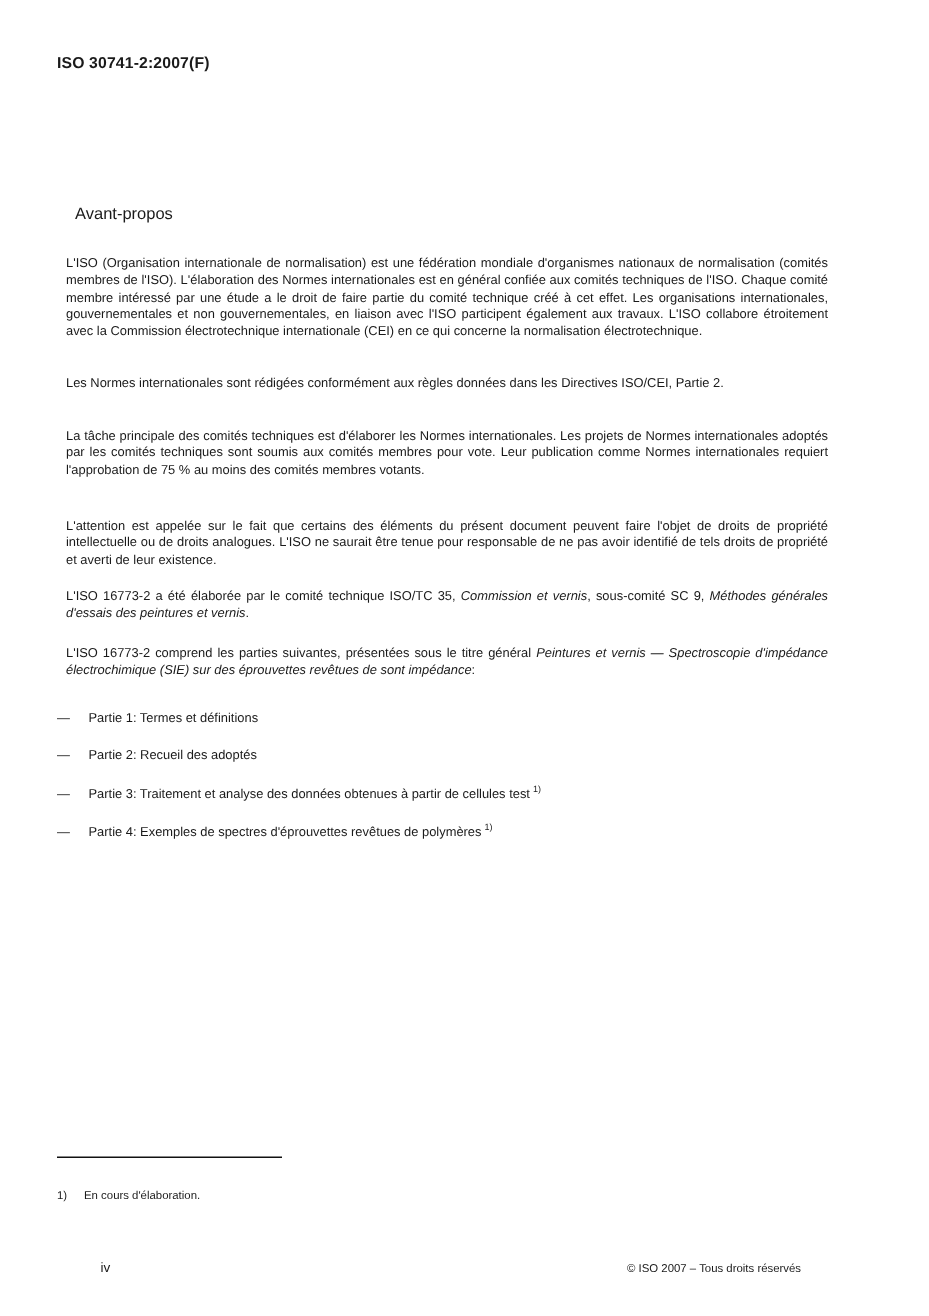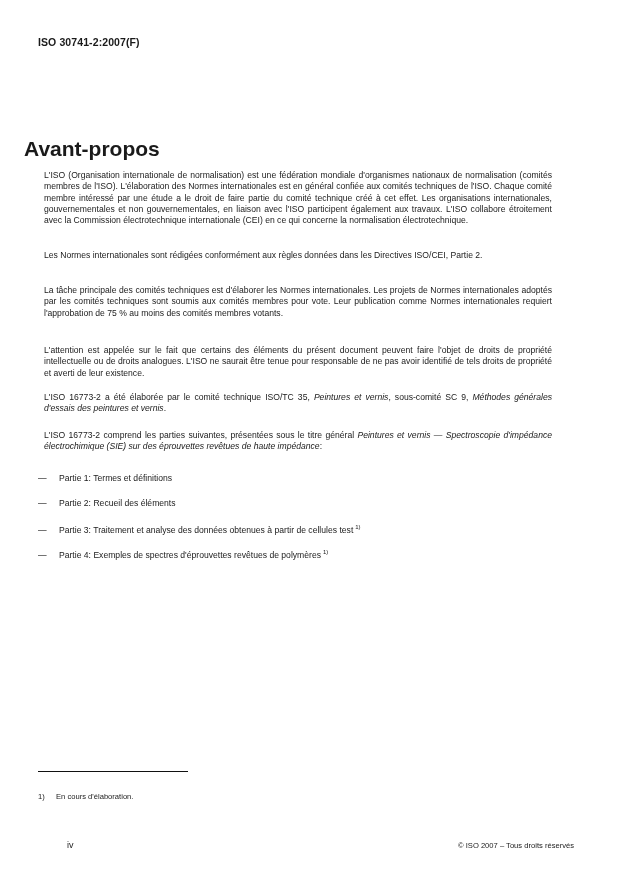--- a/index.html
+++ b/index.html
@@ -1,53 +1,53 @@
 <!DOCTYPE html>
 <html><head>
 <meta charset="utf-8">
 <style>
   html, body { margin:0; padding:0; background:#ffffff; }
   body { width:619px; height:877px; position:relative; overflow:hidden;
          font-family:"Liberation Sans", sans-serif; color:#1a1a1a; }
   .abs { position:absolute; }
   .doc-id { left:38px; top:36px; font-size:10.5px; font-weight:bold; letter-spacing:0.1px; }
-  .heading { left:24px; top:137px; font-size:21px; font-weight:bold; }
+  .heading { left:50px; top:137px; font-size:11px; font-weight:normal; }
   .para { position:absolute; left:44px; width:508px; font-size:8.6px; line-height:11.3px; text-align:justify; margin:0; }
   .para i { font-style:italic; }
   .list-item { position:absolute; left:38px; font-size:8.6px; line-height:11px; white-space:nowrap; }
   .list-item .dash { display:inline-block; width:21px; }
   .list-item .txt { }
   .list-item sup { font-size:6px; font-style:normal; vertical-align:4px; margin-left:2px; }
   .fn-rule { left:38px; top:771px; width:150px; height:1px; background:#111; }
   .footnote { left:38px; top:792px; font-size:7.6px; }
   .footnote .num { display:inline-block; width:18px; }
   .page-num { left:38px; top:840px; font-size:9px;padding-left:29px; }
-  .copyright { left:418px; top:841px; font-size:7.6px;margin-left:40px; }
+  .copyright { left:418px; top:841px; font-size:7.6px; }
 </style>
 </head>
 <body>
 
 <div class="abs doc-id">ISO 30741-2:2007(F)</div>
 
 <div class="abs heading">Avant-propos</div>
 
 <p class="para" style="top:170px;">L'ISO (Organisation internationale de normalisation) est une fédération mondiale d'organismes nationaux de normalisation (comités membres de l'ISO). L'élaboration des Normes internationales est en général confiée aux comités techniques de l'ISO. Chaque comité membre intéressé par une étude a le droit de faire partie du comité technique créé à cet effet. Les organisations internationales, gouvernementales et non gouvernementales, en liaison avec l'ISO participent également aux travaux. L'ISO collabore étroitement avec la Commission électrotechnique internationale (CEI) en ce qui concerne la normalisation électrotechnique.</p>
 
 <p class="para" style="top:250px;">Les Normes internationales sont rédigées conformément aux règles données dans les Directives ISO/CEI, Partie 2.</p>
 
 <p class="para" style="top:285px;">La tâche principale des comités techniques est d'élaborer les Normes internationales. Les projets de Normes internationales adoptés par les comités techniques sont soumis aux comités membres pour vote. Leur publication comme Normes internationales requiert l'approbation de 75 % au moins des comités membres votants.</p>
 
 <p class="para" style="top:345px;">L'attention est appelée sur le fait que certains des éléments du présent document peuvent faire l'objet de droits de propriété intellectuelle ou de droits analogues. L'ISO ne saurait être tenue pour responsable de ne pas avoir identifié de tels droits de propriété et averti de leur existence.</p>
 
-<p class="para" style="top:392px;"><span>L'ISO 16773-2 a été élaborée par le comité technique ISO/TC 35, </span><i>Peintures et vernis</i><span>, sous-comité SC 9, </span><i>Méthodes générales d'essais des peintures et vernis</i><span>.</span></p>
+<p class="para" style="top:392px;"><span>L'ISO 16773-2 a été élaborée par le comité technique ISO/TC 35, </span><i>Commission et vernis</i><span>, sous-comité SC 9, </span><i>Méthodes générales d'essais des peintures et vernis</i><span>.</span></p>
 
-<p class="para" style="top:430px;"><span>L'ISO 16773-2 comprend les parties suivantes, présentées sous le titre général </span><i>Peintures et vernis — Spectroscopie d'impédance électrochimique (SIE) sur des éprouvettes revêtues de haute impédance</i><span>:</span></p>
+<p class="para" style="top:430px;"><span>L'ISO 16773-2 comprend les parties suivantes, présentées sous le titre général </span><i>Peintures et vernis — Spectroscopie d'impédance électrochimique (SIE) sur des éprouvettes revêtues de sont impédance</i><span>:</span></p>
 
 <div class="list-item" style="top:473px;"><span class="dash">—</span><span class="txt">Partie 1: Termes et définitions</span></div>
-<div class="list-item" style="top:498px;"><span class="dash">—</span><span class="txt">Partie 2: Recueil des éléments</span></div>
+<div class="list-item" style="top:498px;"><span class="dash">—</span><span class="txt">Partie 2: Recueil des adoptés</span></div>
 <div class="list-item" style="top:522px;"><span class="dash">—</span><span class="txt">Partie 3: Traitement et analyse des données obtenues à partir de cellules test</span><sup>1)</sup></div>
 <div class="list-item" style="top:547px;"><span class="dash">—</span><span class="txt">Partie 4: Exemples de spectres d'éprouvettes revêtues de polymères</span><sup>1)</sup></div>
 
 <div class="abs fn-rule"></div>
 
 <div class="abs footnote"><span class="num">1)</span><span>En cours d'élaboration.</span></div>
 
 <div class="abs page-num">iv</div>
 <div class="abs copyright">© ISO 2007 – Tous droits réservés</div>
 

